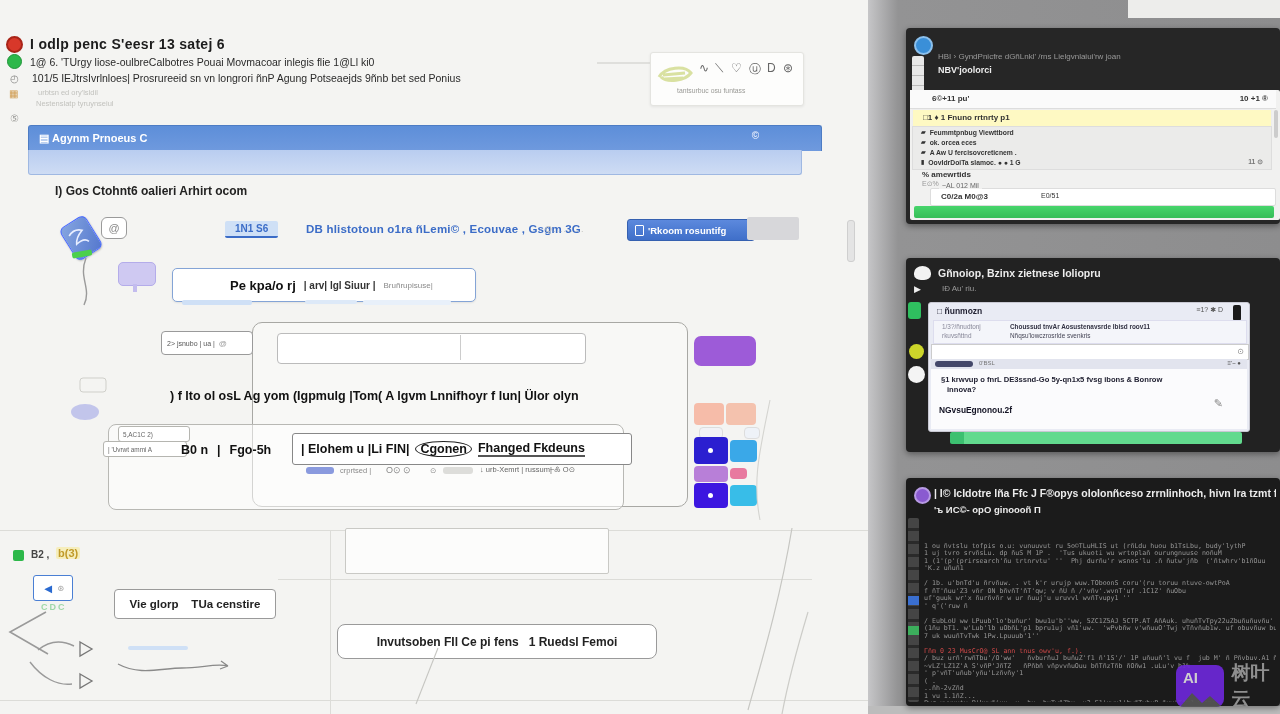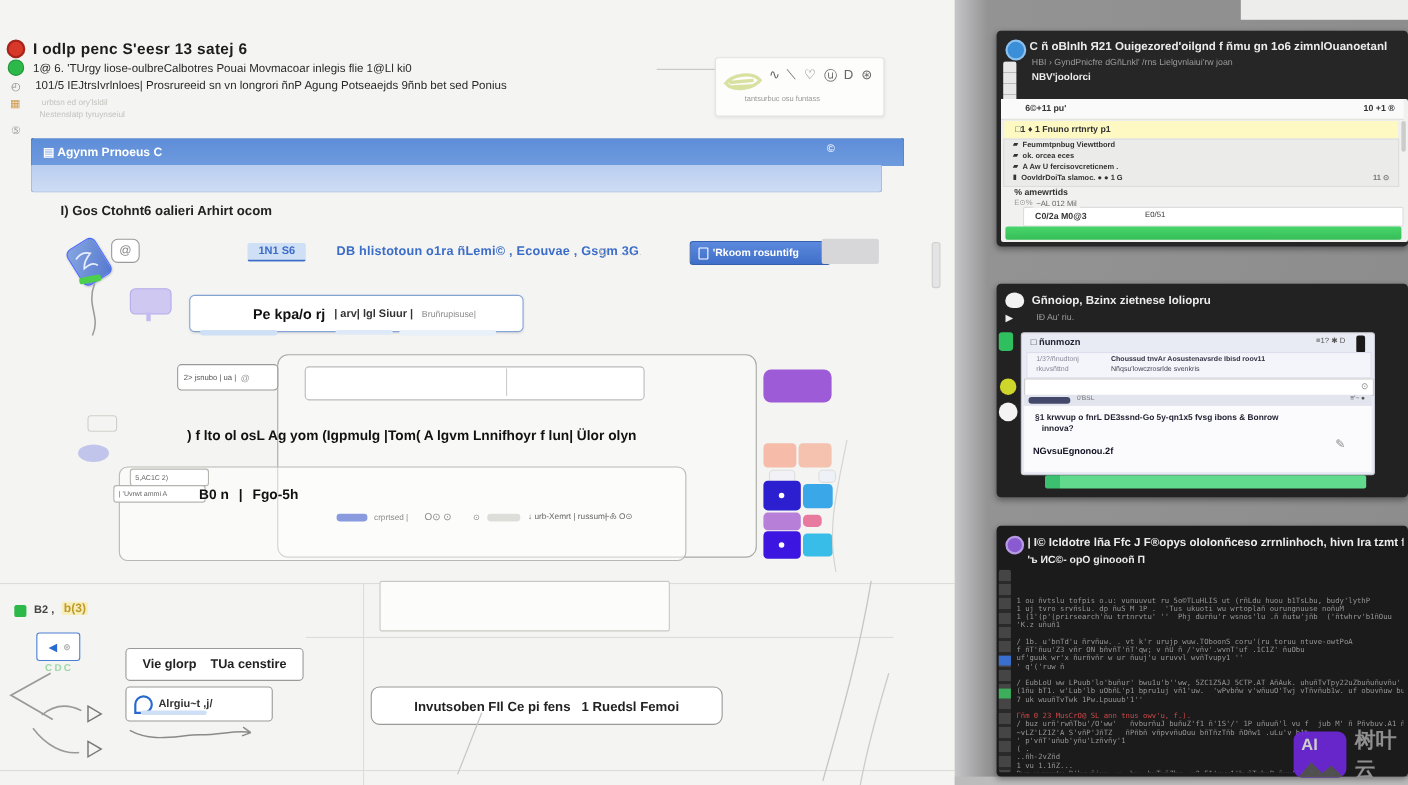--- a/index.html
+++ b/index.html
@@ -139,20 +139,25 @@
         <span>5,AC1C 2)</span>
       </div>
     <div class="abs chipthin" style="left:103px;top:441px;width:74px;height:14px;">
         <span>| 'Uvrwt ammi A</span>
       </div>
     <div class="abs" style="left:181px;top:443px;font-size:12.5px;font-weight:bold;color:#111;display:flex;gap:9px;">
       <span>B0 n</span>
       <span>|</span>
       <span>Fgo-5h</span>
     </div>
+    <div class="abs" style="left:292px;top:433px;width:322px;height:30px;background:#fff;border:1px solid #888;border-radius:3px;display:flex;align-items:center;gap:6px;padding:0 8px;">
+      <span class="bold13">| Elohem u  |Li FIN|</span>
+      <span class="bold13 ovaltag">Cgonen</span>
+      <span class="bold13" style="border-bottom:2px solid #555;">Fhanged Fkdeuns</span>
+    </div>
 
     <div class="abs pill" style="left:306px;top:467px;width:28px;height:7px;background:#8a9ade;"></div>
     <div class="abs ctrl" style="left:340px;top:466px;">crprtsed |</div>
     <div class="abs ctrl" style="left:386px;top:465px;font-size:9px;">O⊙ ⊙</div>
     <div class="abs ctrl" style="left:430px;top:466px;">⊙</div>
     <div class="abs pill" style="left:443px;top:467px;width:30px;height:7px;background:#ddddda;"></div>
     <div class="abs ctrl" style="left:480px;top:465px;color:#666;">↓ urb-Xemrt  | russum~</div>
     <div class="abs ctrl" style="left:550px;top:465px;color:#666;">|  ♸ O⊙</div>
 
     <div class="note" style="left:694px;top:336px;width:62px;height:30px;background:#9d5bd8;border-radius:7px;"></div>
@@ -178,24 +183,20 @@
     <div class="abs" style="left:13px;top:550px;width:11px;height:11px;background:#2db84a;border-radius:2px;"></div>
     <div class="abs" style="left:31px;top:549px;font-size:10px;font-weight:bold;color:#444;">B2 ,</div>
     <div class="abs" style="left:56px;top:547px;font-size:11px;font-weight:bold;color:#c09a28;background:#f6eebc;border-radius:2px;padding:0 2px;">b(3)</div>
     <div class="abs" style="left:33px;top:575px;width:38px;height:24px;background:#fff;border:1.5px solid #4a7fd4;border-radius:3px;display:flex;align-items:center;justify-content:center;gap:3px;">
       <span style="color:#2a6ad0;font-size:13px;line-height:13px;">◄</span>
       <span style="color:#999;font-size:8px;">⊛</span>
     </div>
     <div class="abs" style="left:41px;top:602px;font-size:9px;letter-spacing:2px;color:#9fd8a8;font-weight:bold;">CDC</div>
     <div class="abs whitebox" style="left:114px;top:589px;width:160px;height:28px;display:flex;align-items:center;justify-content:center;">
       <span style="font-size:11.5px;font-weight:bold;color:#222;white-space:pre;">Vie glorp    TUa censtire</span>
-    </div>
-    <div class="abs whitebox" style="left:114px;top:624px;width:118px;height:30px;display:flex;align-items:center;gap:5px;padding:0 7px;">
-      <span style="width:13px;height:13px;border:2.5px solid #2a6ad0;border-radius:50% 50% 50% 0;display:inline-block;"></span>
-      <span style="font-size:10px;font-weight:bold;color:#333;">Alrgiu~t ,j/</span>
     </div>
     <div class="abs" style="left:128px;top:646px;width:60px;height:4px;background:#cfe0f6;border-radius:2px;"></div>
     <div class="abs whitebox" style="left:337px;top:624px;width:318px;height:33px;border-radius:8px;display:flex;align-items:center;justify-content:center;">
       <span style="font-size:12px;font-weight:bold;color:#222;white-space:pre;">Invutsoben FIl Ce pi fens   1 Ruedsl Femoi</span>
     </div>
 
     <svg class="abs sketch" width="868" height="714" style="left:0;top:0;">
       <path d="M86,258 C78,278 92,288 84,305" stroke="#9a9a9a" stroke-width="1.4" fill="none"></path>
       <path d="M597,63 L650,63" stroke="#c9c9c5" stroke-width="1.2" fill="none"></path>
       <path d="M46,612 L10,632 L48,654" stroke="#9a9a9a" stroke-width="1.6" fill="none"></path>
@@ -213,21 +214,20 @@
     </svg>
   </div>
 
   <div class="abs rightbg"></div>
   <div class="abs" style="left:1128px;top:0;width:152px;height:18px;background:#ededeb;"></div>
   <div class="abs" style="left:868px;top:706px;width:412px;height:8px;background:#bcbcbc;"></div>
 
   <div class="panel p-dark" style="left:906px;top:28px;width:374px;height:196px;">
     <div class="abs dot" style="left:8px;top:8px;width:15px;height:15px;background:#3a8fd8;border:2px solid #8cc0ec;"></div>
     <div class="abs" style="left:6px;top:28px;width:12px;height:40px;background:repeating-linear-gradient(180deg,#e8e8e8 0 9px,#bbb 9px 10px);border-radius:2px;"></div>
-    <div class="abs t-w" style="left:30px;top:8px;font-size:10.5px;font-weight:bold;white-space:nowrap;overflow:hidden;width:338px;">C ñ oBlnIh Я21 Ouigezored'oilgnd f ñmu gn 1o6  zimnlOuanoetanl</div>
     <div class="abs t-g" style="left:32px;top:24px;font-size:8px;">HBI › GyndPnicfre dGñLnkl' /rns Lielgvnlaiui'rw joan</div>
     <div class="abs t-w" style="left:32px;top:37px;font-size:9px;font-weight:bold;">NBV'joolorci</div>
     <div class="ltpanel" style="left:4px;top:62px;width:370px;height:130px;">
       <div class="abs" style="left:0;top:0;width:366px;height:18px;background:#fafafa;border-bottom:1px solid #ddd;">
         <span class="abs p1hdr" style="left:22px;top:4px;">6©+11 pu'</span>
         <span class="abs p1hdr" style="right:8px;top:4px;">10 +1 ®</span>
       </div>
       <div class="abs" style="left:2px;top:19px;width:358px;height:16px;background:#fef9c3;border:1px solid #eee;">
         <span class="abs p1hdr" style="left:10px;top:3px;">□1 ♦ 1 Fnuno    rrtnrty p1</span>
       </div>

